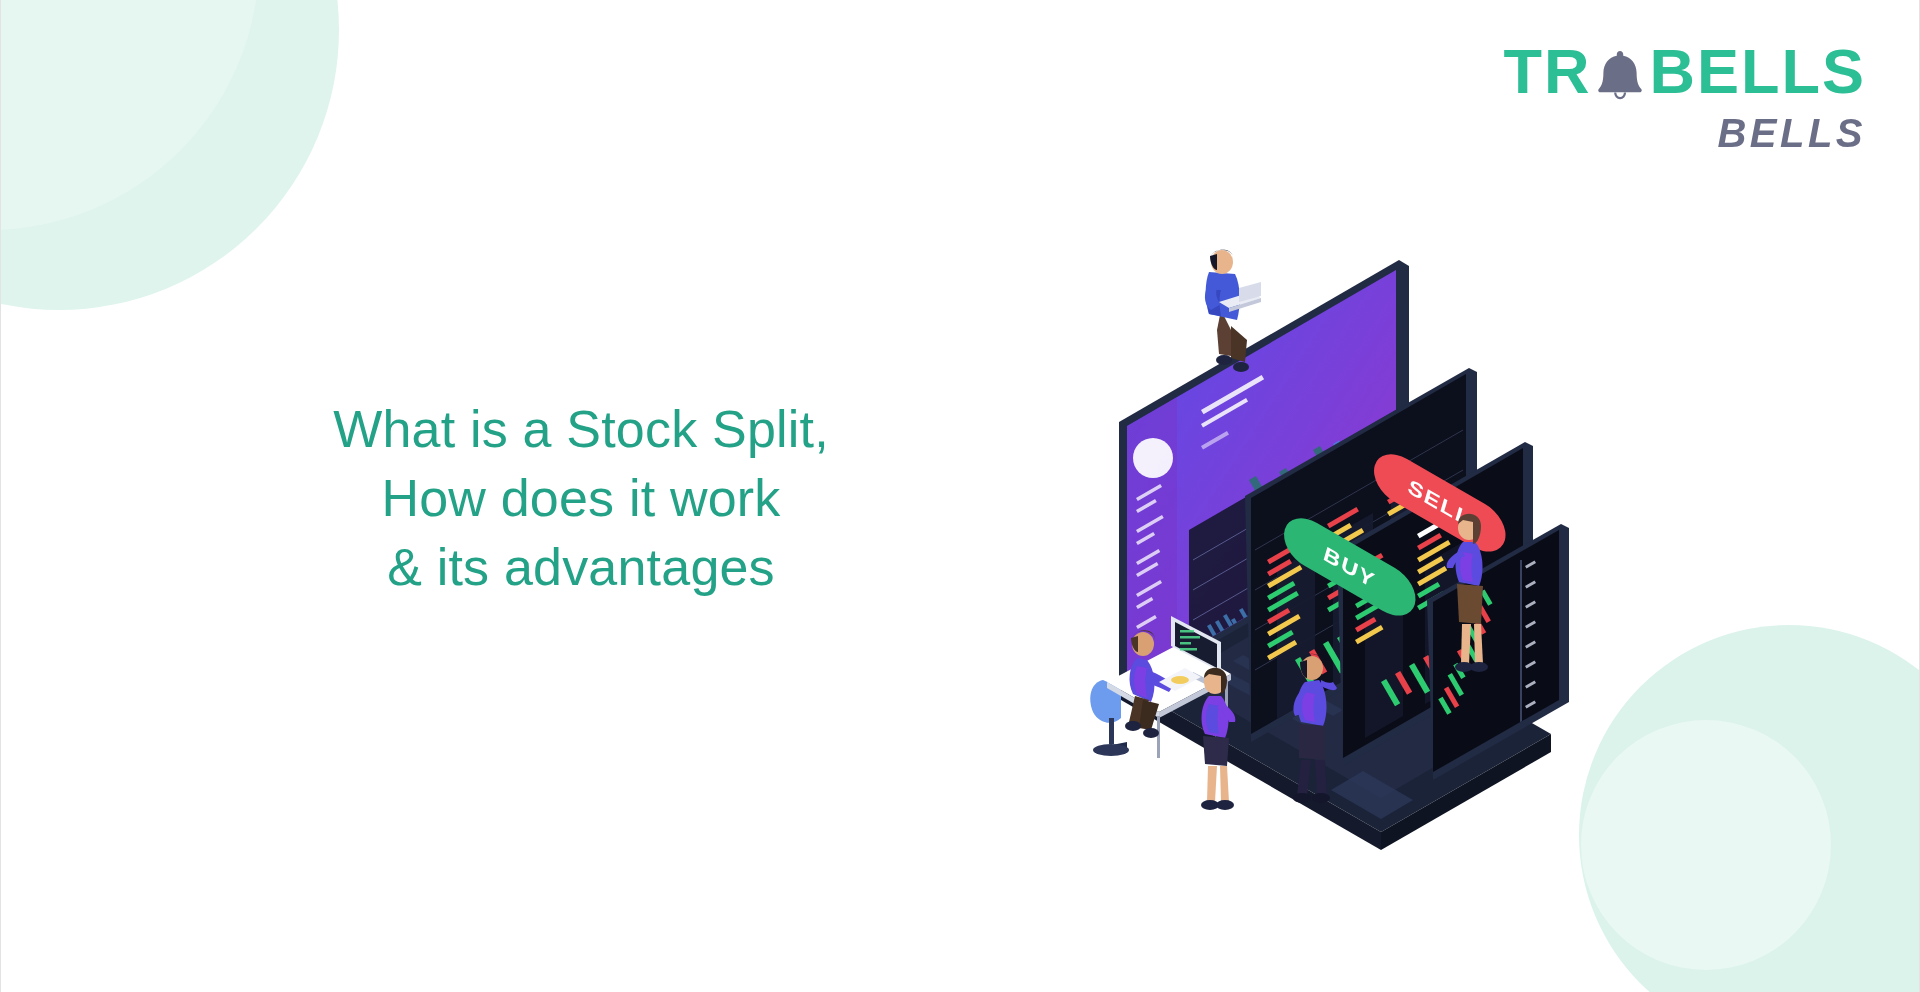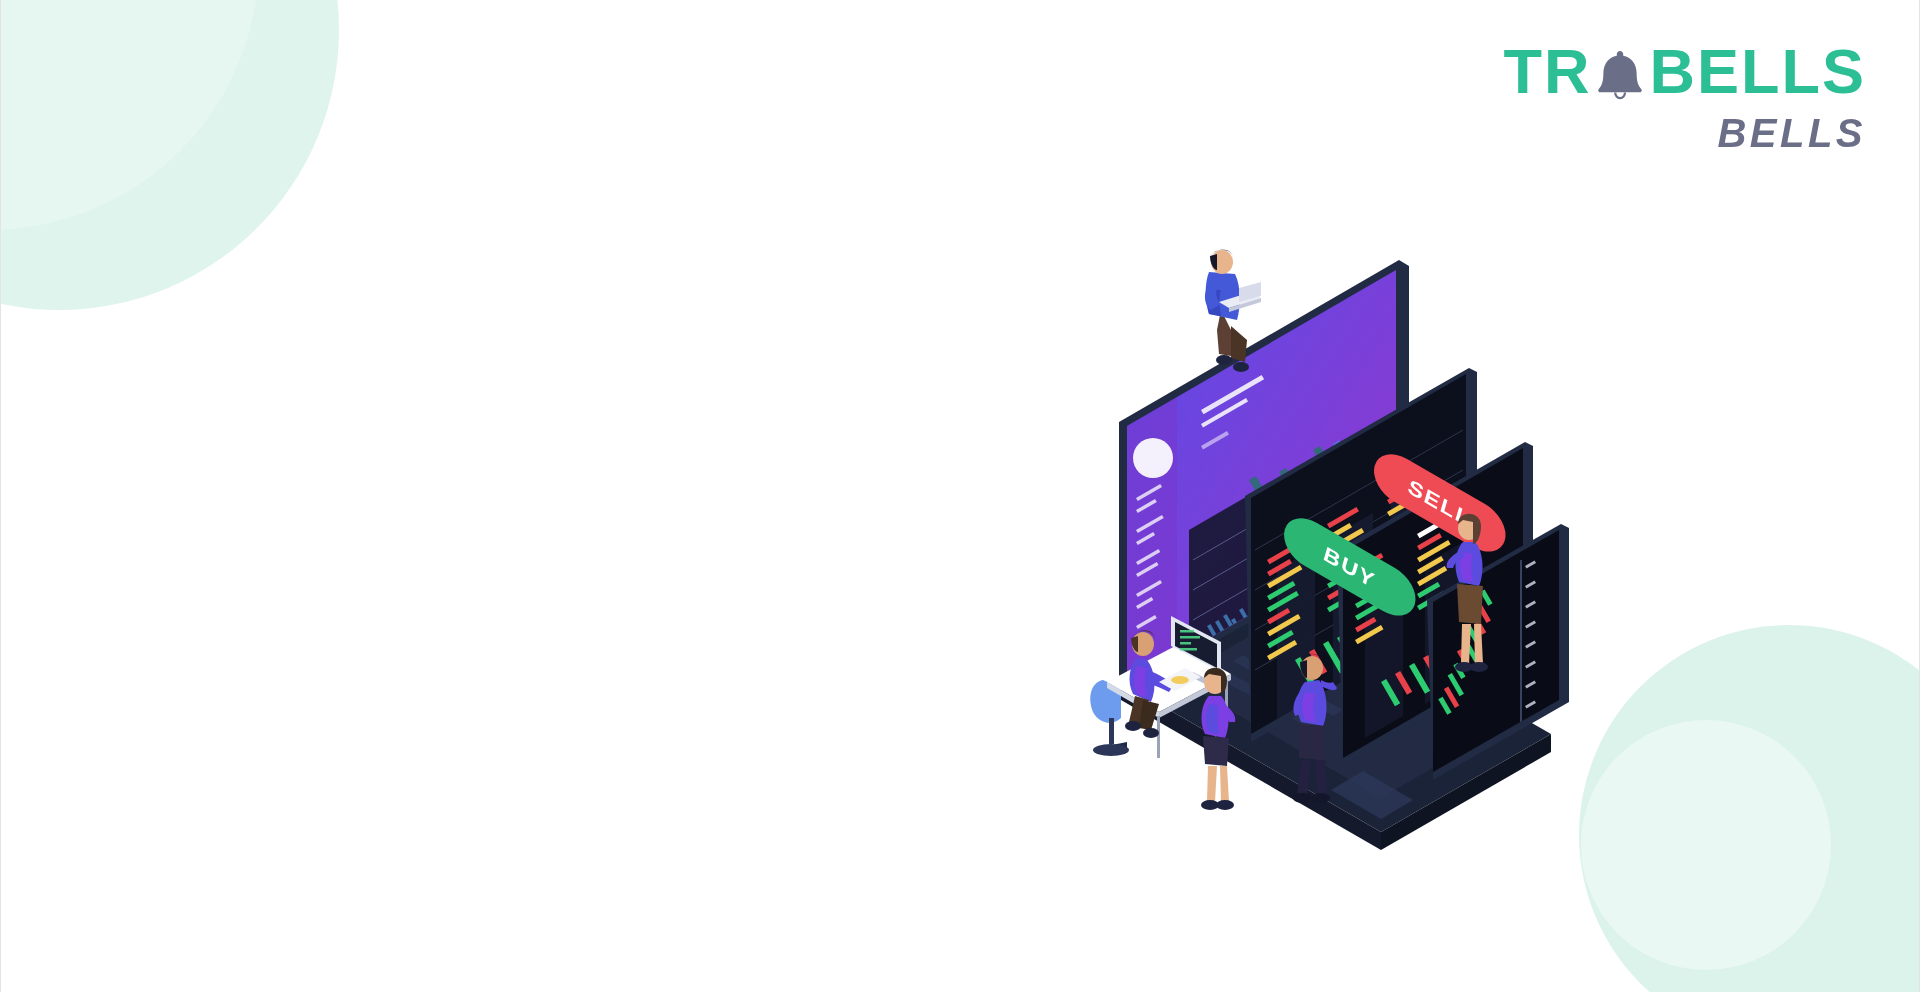--- a/index.html
+++ b/index.html
@@ -122,20 +122,25 @@
         <svg viewBox="0 0 50 56" xmlns="http://www.w3.org/2000/svg" aria-hidden="true">
           <path d="M25 4c1.9 0 3.2 1.4 3.2 3.1v1.6c8.1 1.6 13.4 8.3 13.4 17.1 0 9.4 1.9 13.2 4.6 16.1 1.2 1.3 0.3 3.3-1.5 3.3H5.3c-1.8 0-2.7-2-1.5-3.3 2.7-2.9 4.6-6.7 4.6-16.1 0-8.8 5.3-15.5 13.4-17.1V7.1C21.8 5.4 23.1 4 25 4z" fill="#6B6E87"></path>
           <path d="M20.2 45.6c0 3.1 2.2 5.6 4.9 5.6s4.9-2.5 4.9-5.6" fill="none" stroke="#6B6E87" stroke-width="2.2"></path>
         </svg>
       </span>
       <span class="lt">BELLS</span>
     </div>
     <div class="logo-sub">BELLS</div>
   </div>
 
+  <h1 class="headline">
+    <span class="hl-line">What is a Stock Split,</span>
+    <span class="hl-line">How does it work</span>
+    <span class="hl-line">&amp; its advantages</span>
+  </h1>
 
   <div class="illustration">
     <svg viewBox="0 0 520 560" xmlns="http://www.w3.org/2000/svg">
       <defs>
         <linearGradient id="gPurple" x1="0" y1="0" x2="1" y2="1">
           <stop offset="0%" stop-color="#5B4BE8"></stop>
           <stop offset="55%" stop-color="#7B3FD8"></stop>
           <stop offset="100%" stop-color="#9B35C8"></stop>
         </linearGradient>
         <linearGradient id="gBlueTop" x1="0" y1="0" x2="1" y2="1">

